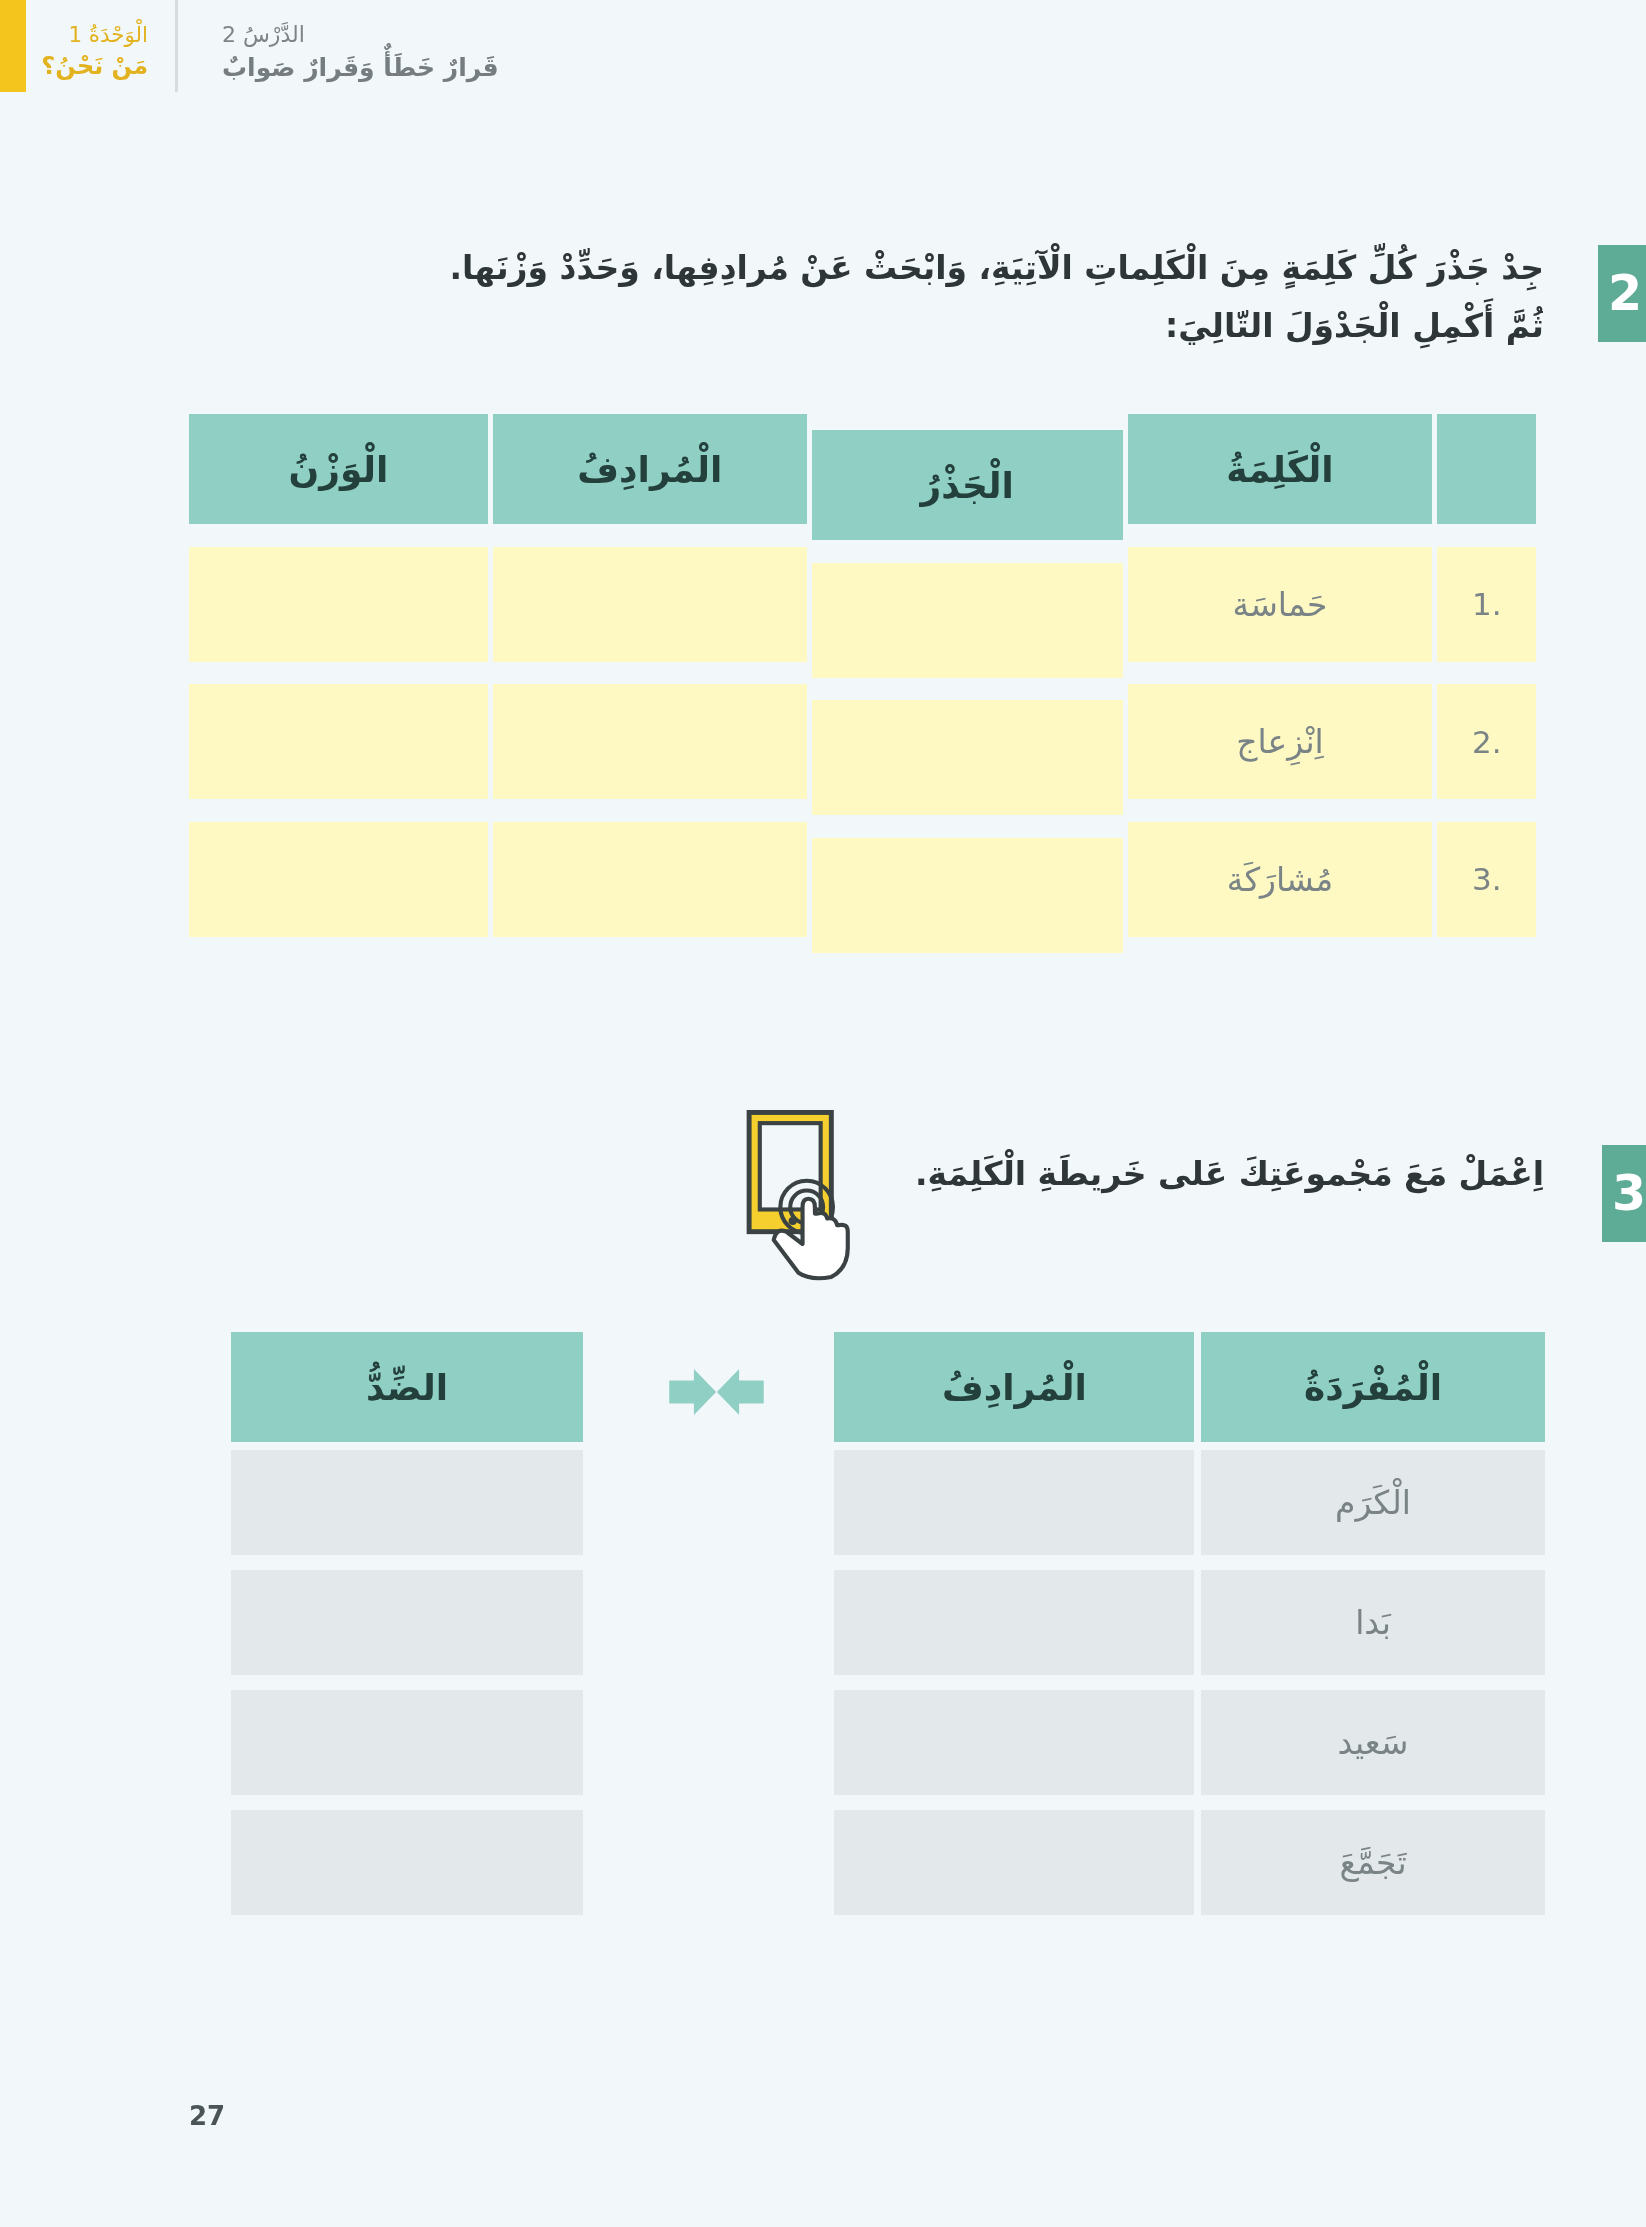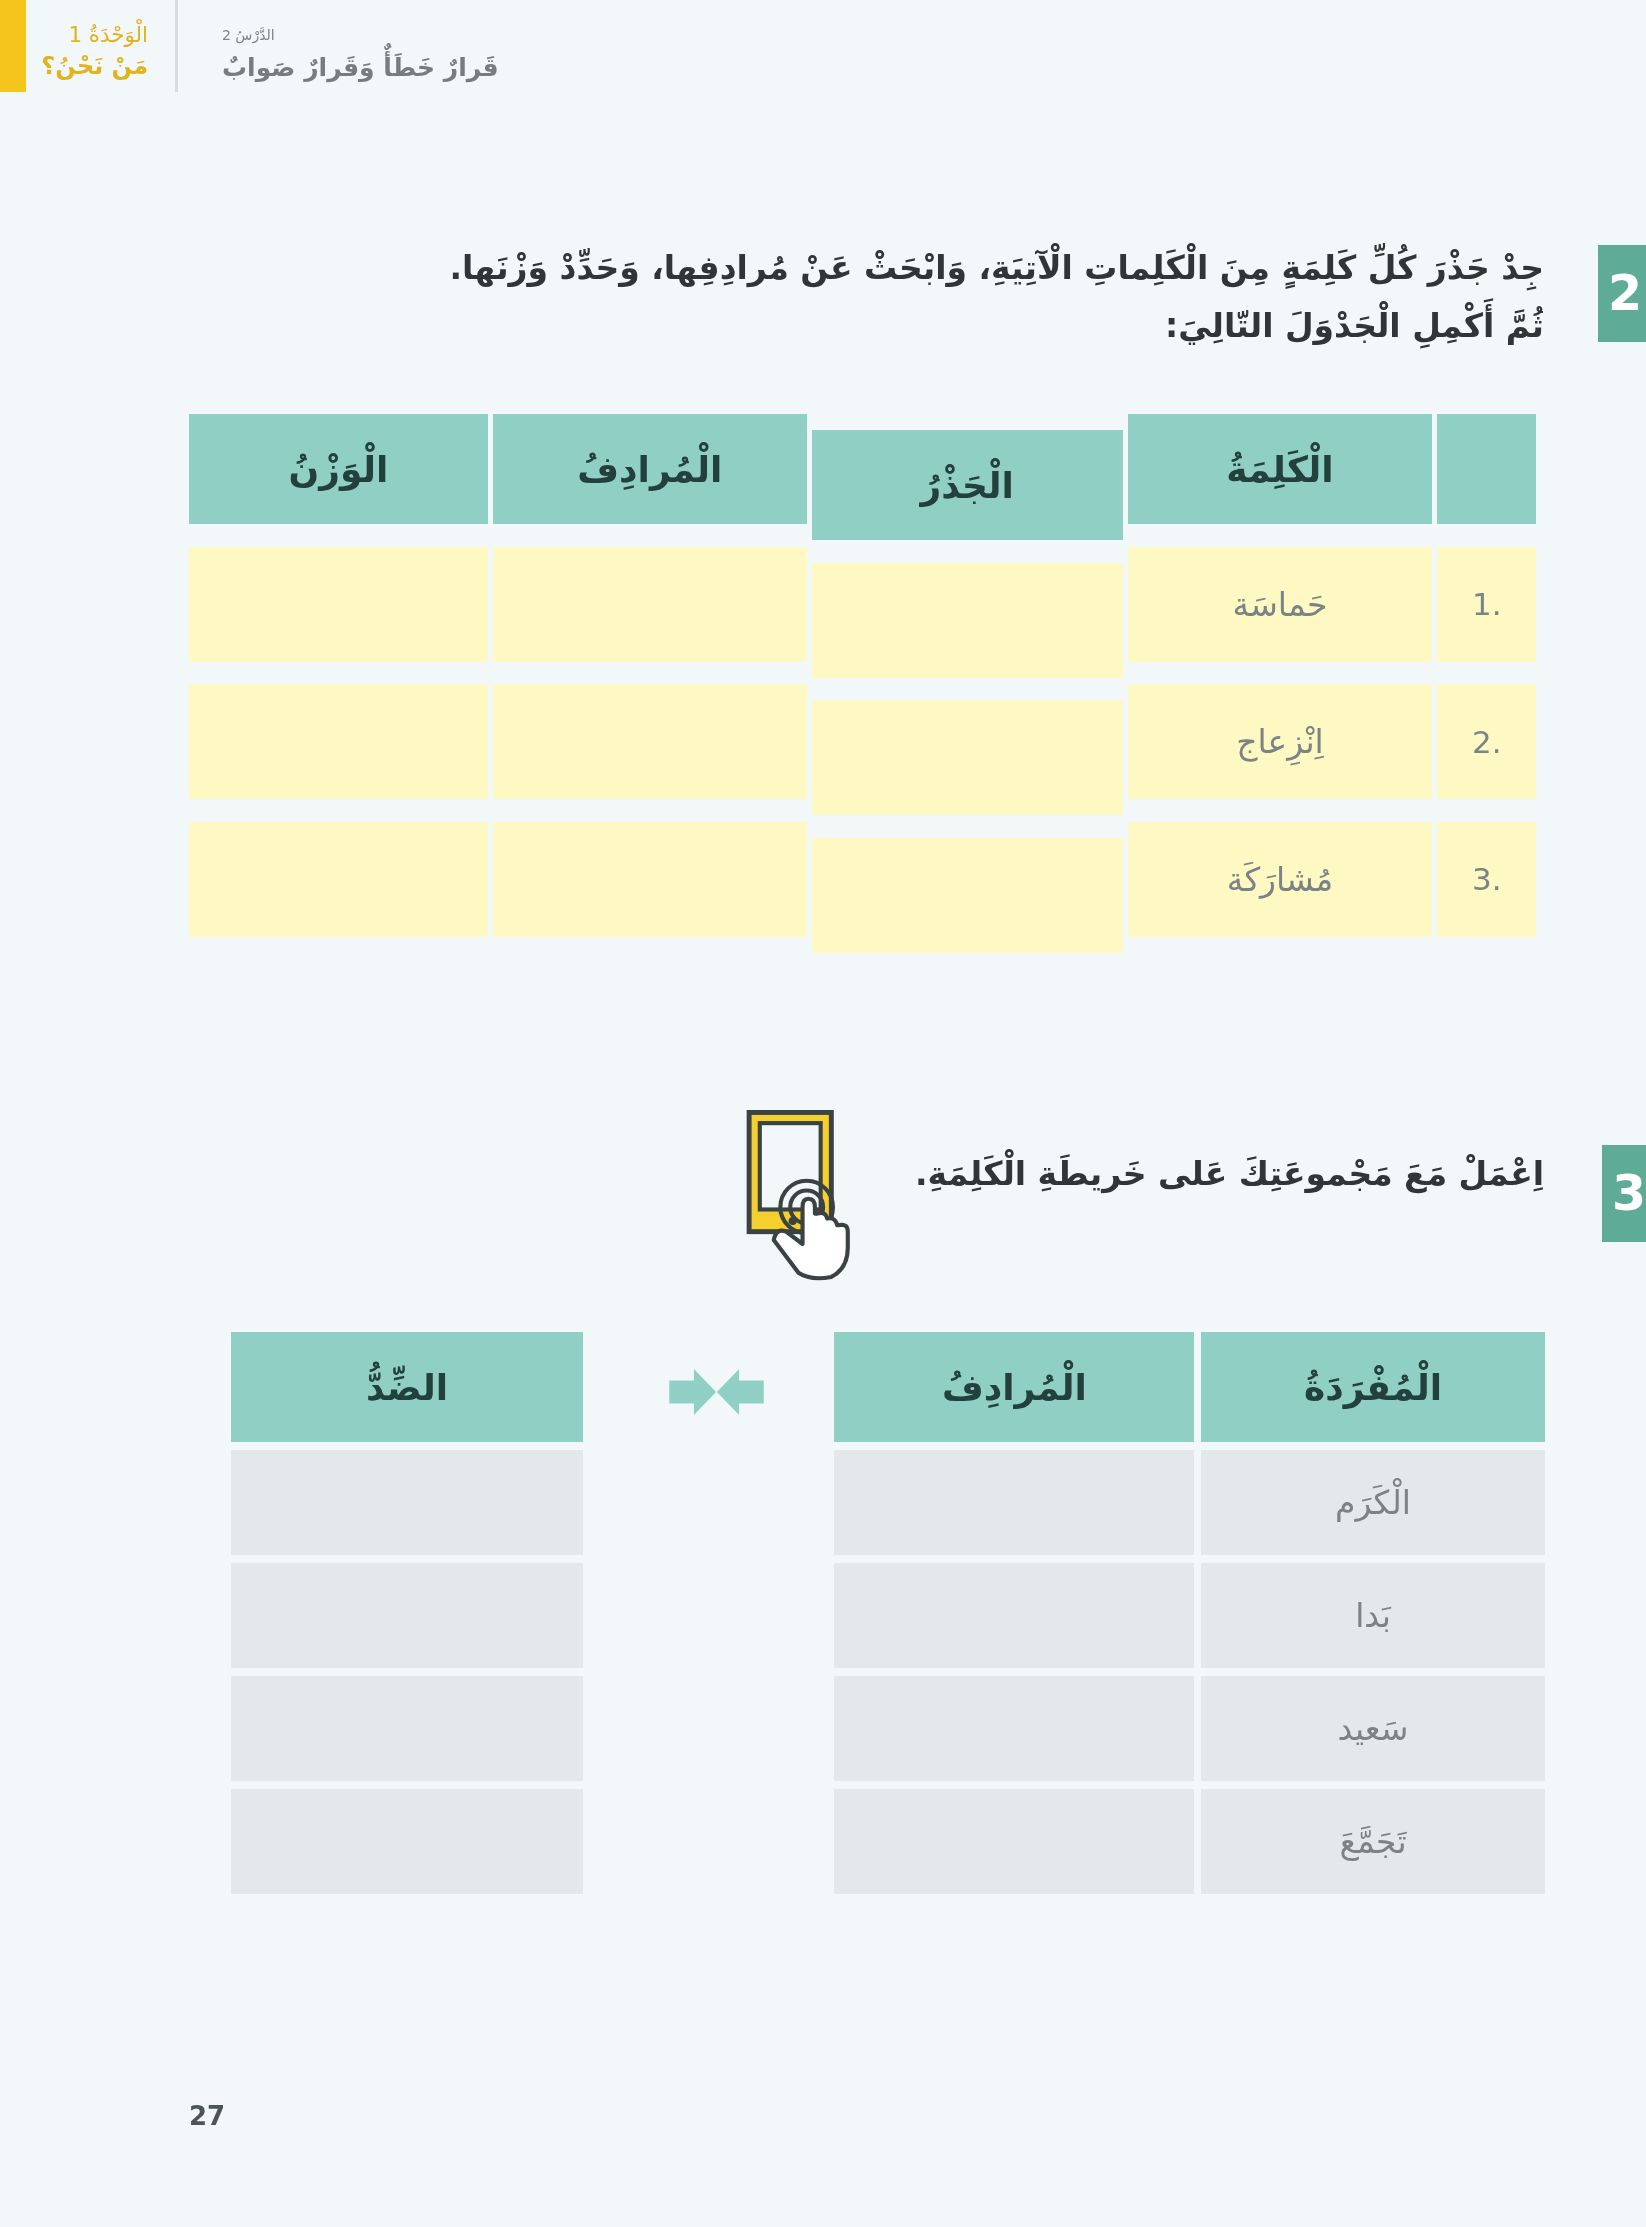--- a/index.html
+++ b/index.html
@@ -13,21 +13,21 @@
     }
     .abs { position: absolute; }
 
     
     .unit-bar { left: 0; top: 0; width: 26px; height: 92px; background: #f4c51c; }
     .unit-block { left: 33px; top: 20px; width: 115px; text-align: right; direction: rtl; color: #e2b21f; }
     .unit-num { font-size: 21.4px; line-height: 30px; }
     .unit-title { font-size: 24px; font-weight: bold; line-height: 33px; }
     .header-divider { left: 175px; top: 0; width: 2.5px; height: 92px; background: #d8dcdc; }
     .lesson-block { left: 222px; top: 20px; width: 329px; direction: rtl; text-align: left; color: #7c8487; }
-    .lesson-num { font-size: 14px; line-height: 30px; }
+    .lesson-num { font-size: 22px; line-height: 30px; }
     .lesson-title { font-size: 25px; font-weight: bold; line-height: 35px; color: #757d80; }
 
     
     .badge {
       width: 49px; height: 97px; background: #5fac96;
       color: #ffffff; font-size: 49px; font-weight: bold;
       padding-left: 10px; line-height: 97px; overflow: hidden;
     }
 
     
@@ -58,21 +58,21 @@
     .tablet-icon { left: 745px; top: 1108px; width: 111px; height: 175px; }
 
     
     .t2 { left: 834px; top: 1332px; width: 711px; }
     .t3 { left: 231px; top: 1332px; width: 352px; }
     .grid-head { display: flex; flex-direction: row-reverse; gap: 6.6px; margin-bottom: 8.2px; }
     .grid-head .cell {
       background: #8fcfc4; height: 110px; display: flex; align-items: center; justify-content: center;
       font-size: 36px; font-weight: bold; color: #24403c; direction: rtl;
     }
-    .grid-row { display: flex; flex-direction: row-reverse; gap: 6.6px; margin-bottom: 8px; }
+    .grid-row { display: flex; flex-direction: row-reverse; gap: 6.6px; margin-bottom: 15px; }
     .grid-row .cell {
       background: #e3e8ea; height: 105px; display: flex; align-items: center; justify-content: center;
       font-size: 33px; color: #7a8487; direction: rtl;
     }
     .w-half-a { width: 344px; }
     .w-half-b { width: 360px; }
     .w-full { width: 352px; }
 
     .arrows-icon { left: 669px; top: 1369px; width: 95px; height: 46px; }
 

